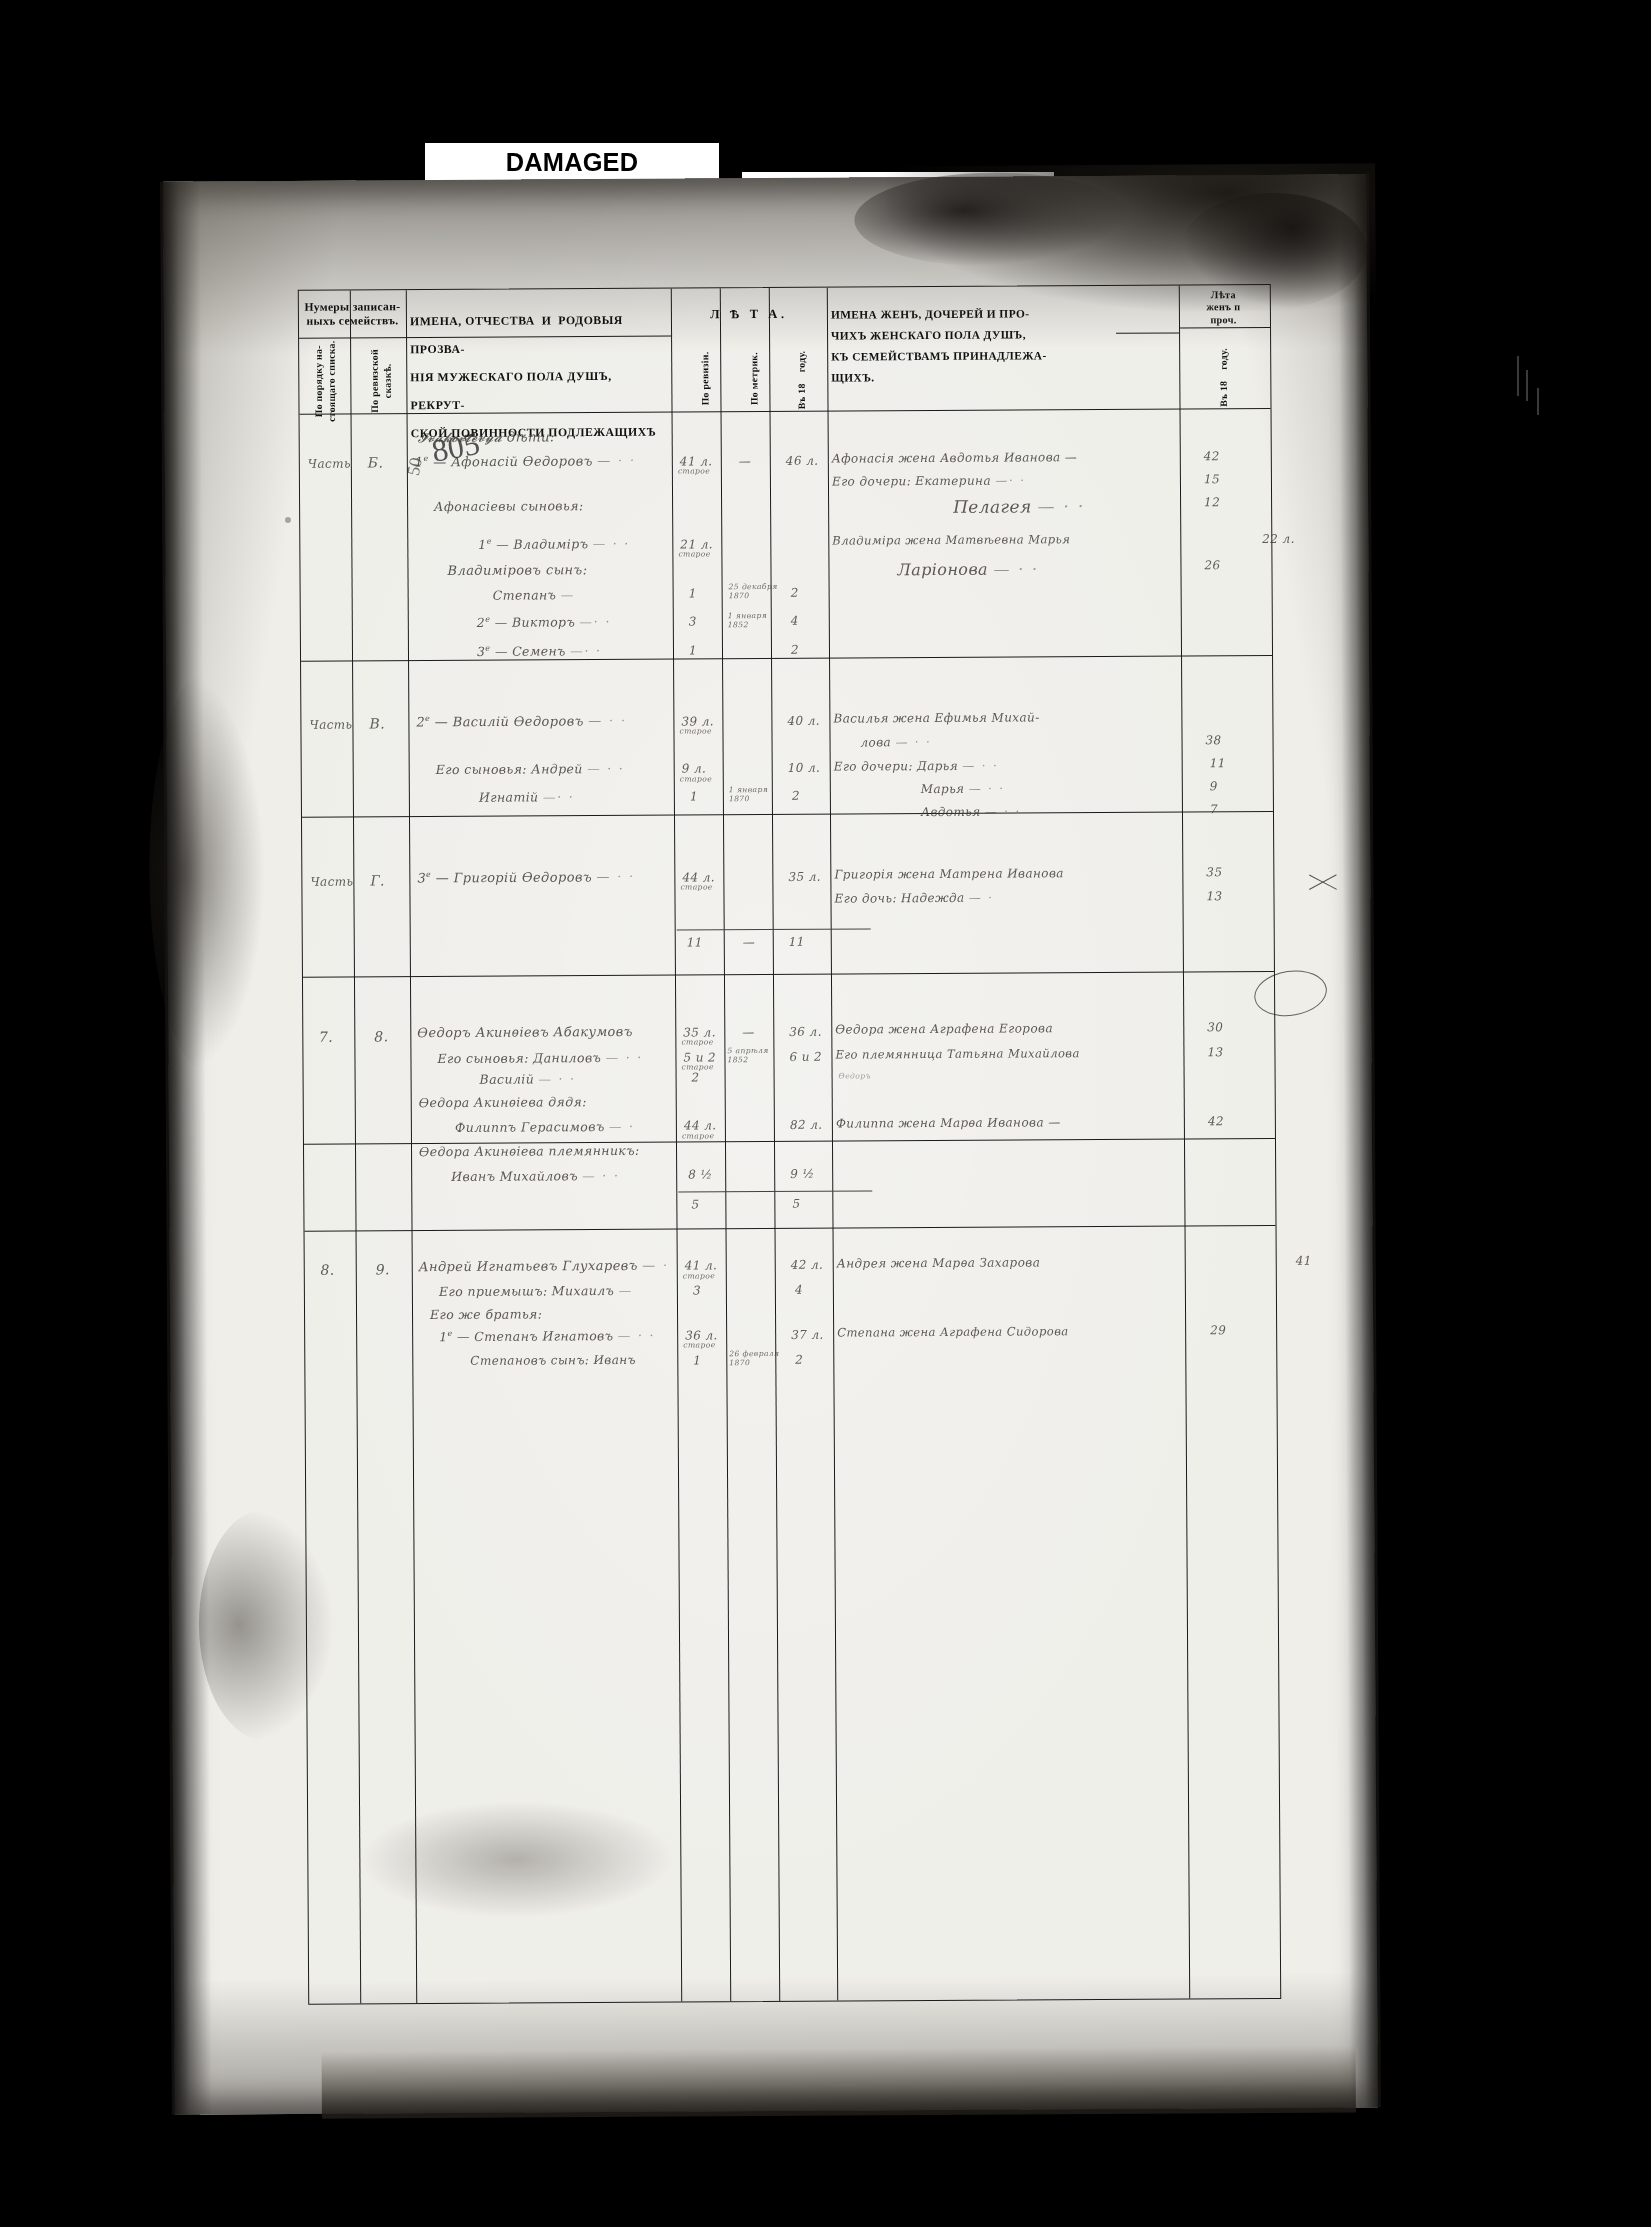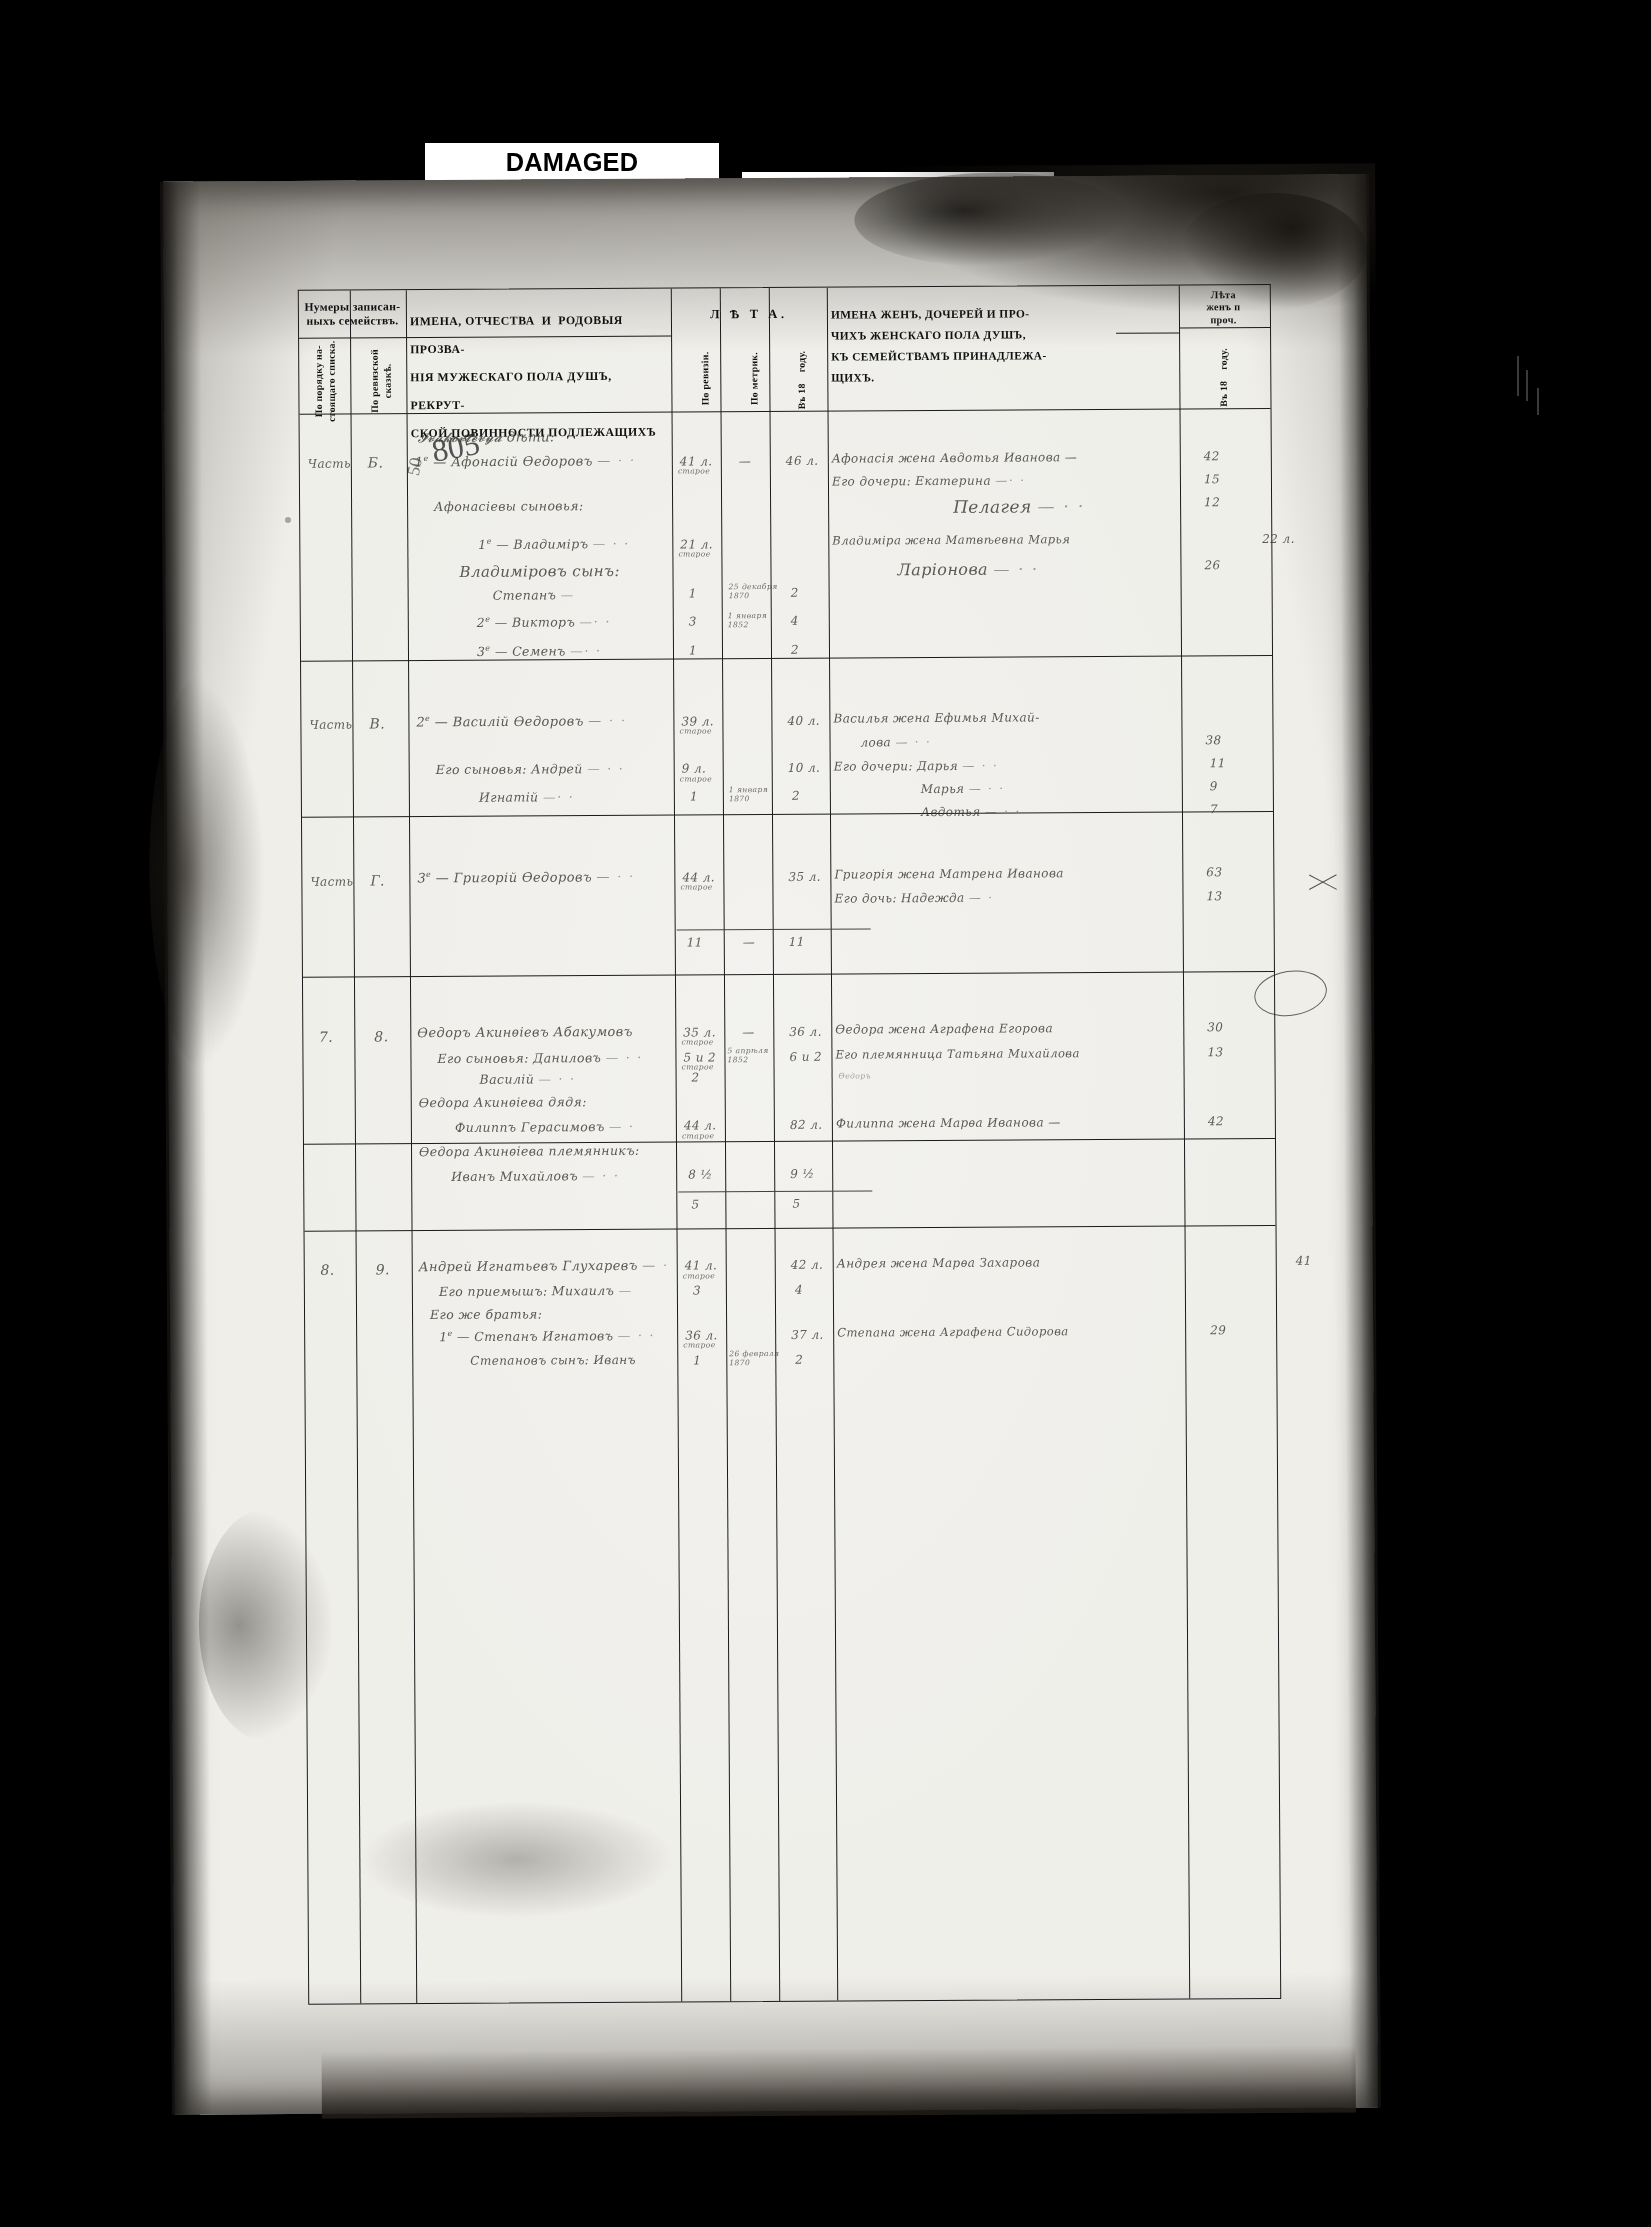--- a/index.html
+++ b/index.html
@@ -216,21 +216,21 @@
     <div class="hw" style="left:134px;top:209px;font-size:12.5px;">Афонасіевы сыновья:</div>
     <div class="hw" style="left:653px;top:210px;font-size:17px;">Пелагея <span class="dots">— · ·</span></div>
     <div class="hw num" style="left:904px;top:210px;">12</div>
 
     <div class="hw" style="left:178px;top:247px;font-size:12.5px;">1<span style="font-size:8px;vertical-align:super;">е</span> — Владиміръ <span class="dots">— · ·</span></div>
     <div class="hw num" style="left:380px;top:249px;">21 л.</div>
     <div class="hw tiny" style="left:378px;top:261px;">старое</div>
     <div class="hw num" style="left:962px;top:247px;text-align:center;">22 л.</div>
     <div class="hw" style="left:532px;top:246px;font-size:11.6px;">Владиміра жена Матвѣевна Марья</div>
 
-    <div class="hw" style="left:159px;top:273px;font-size:15px;">Владиміровъ сынъ:</div>
+    <div class="hw" style="left:147px;top:273px;font-size:13px;">Владиміровъ сынъ:</div>
     <div class="hw" style="left:597px;top:273px;font-size:16px;">Ларіонова <span class="dots">— · ·</span></div>
     <div class="hw num" style="left:904px;top:273px;">26</div>
 
     <div class="hw" style="left:192px;top:298px;font-size:12.5px;">Степанъ <span class="dots">—</span></div>
     <div class="hw num" style="left:388px;top:298px;">1</div>
     <div class="hw tiny" style="left:428px;top:294px;">25 декабря<br>1870</div>
     <div class="hw num" style="left:490px;top:298px;">2</div>
 
     <div class="hw" style="left:176px;top:325px;font-size:12.5px;">2<span style="font-size:8px;vertical-align:super;">е</span> — Викторъ <span class="dots">—· ·</span></div>
     <div class="hw num" style="left:388px;top:326px;">3</div>
@@ -270,21 +270,21 @@
     <div class="hw num" style="left:908px;top:517px;">7</div>
 
     <div class="hw num" style="left:8px;top:584px;">Часть</div>
     <div class="hw num" style="left:68px;top:582px;font-size:14px;">Г.</div>
 
     <div class="hw" style="left:115px;top:580px;font-size:13px;">3<span style="font-size:8px;vertical-align:super;">е</span> — Григорій Ѳедоровъ <span class="dots">— · ·</span></div>
     <div class="hw num" style="left:380px;top:582px;">44 л.</div>
     <div class="hw tiny" style="left:378px;top:594px;">старое</div>
     <div class="hw num" style="left:486px;top:582px;">35 л.</div>
     <div class="hw" style="left:532px;top:580px;font-size:12px;">Григорія жена Матрена Иванова</div>
-    <div class="hw num" style="left:904px;top:580px;">63</div>
+    <div class="hw num" style="left:904px;top:580px;">35</div>
 
     <div class="hw" style="left:532px;top:604px;font-size:12px;">Его дочь: Надежда <span class="dots">— ·</span></div>
     <div class="hw num" style="left:904px;top:604px;">13</div>
 
     <div class="hw num" style="left:384px;top:647px;">11</div>
     <div class="hw num" style="left:440px;top:647px;">—</div>
     <div class="hw num" style="left:486px;top:647px;">11</div>
     <div class="h" style="top:641px;left:374px;right:403px;height:0.9px;background:#45423c;"></div>
 
     <div class="hw num" style="left:15.6px;top:738px;font-size:14px;">7.</div>

